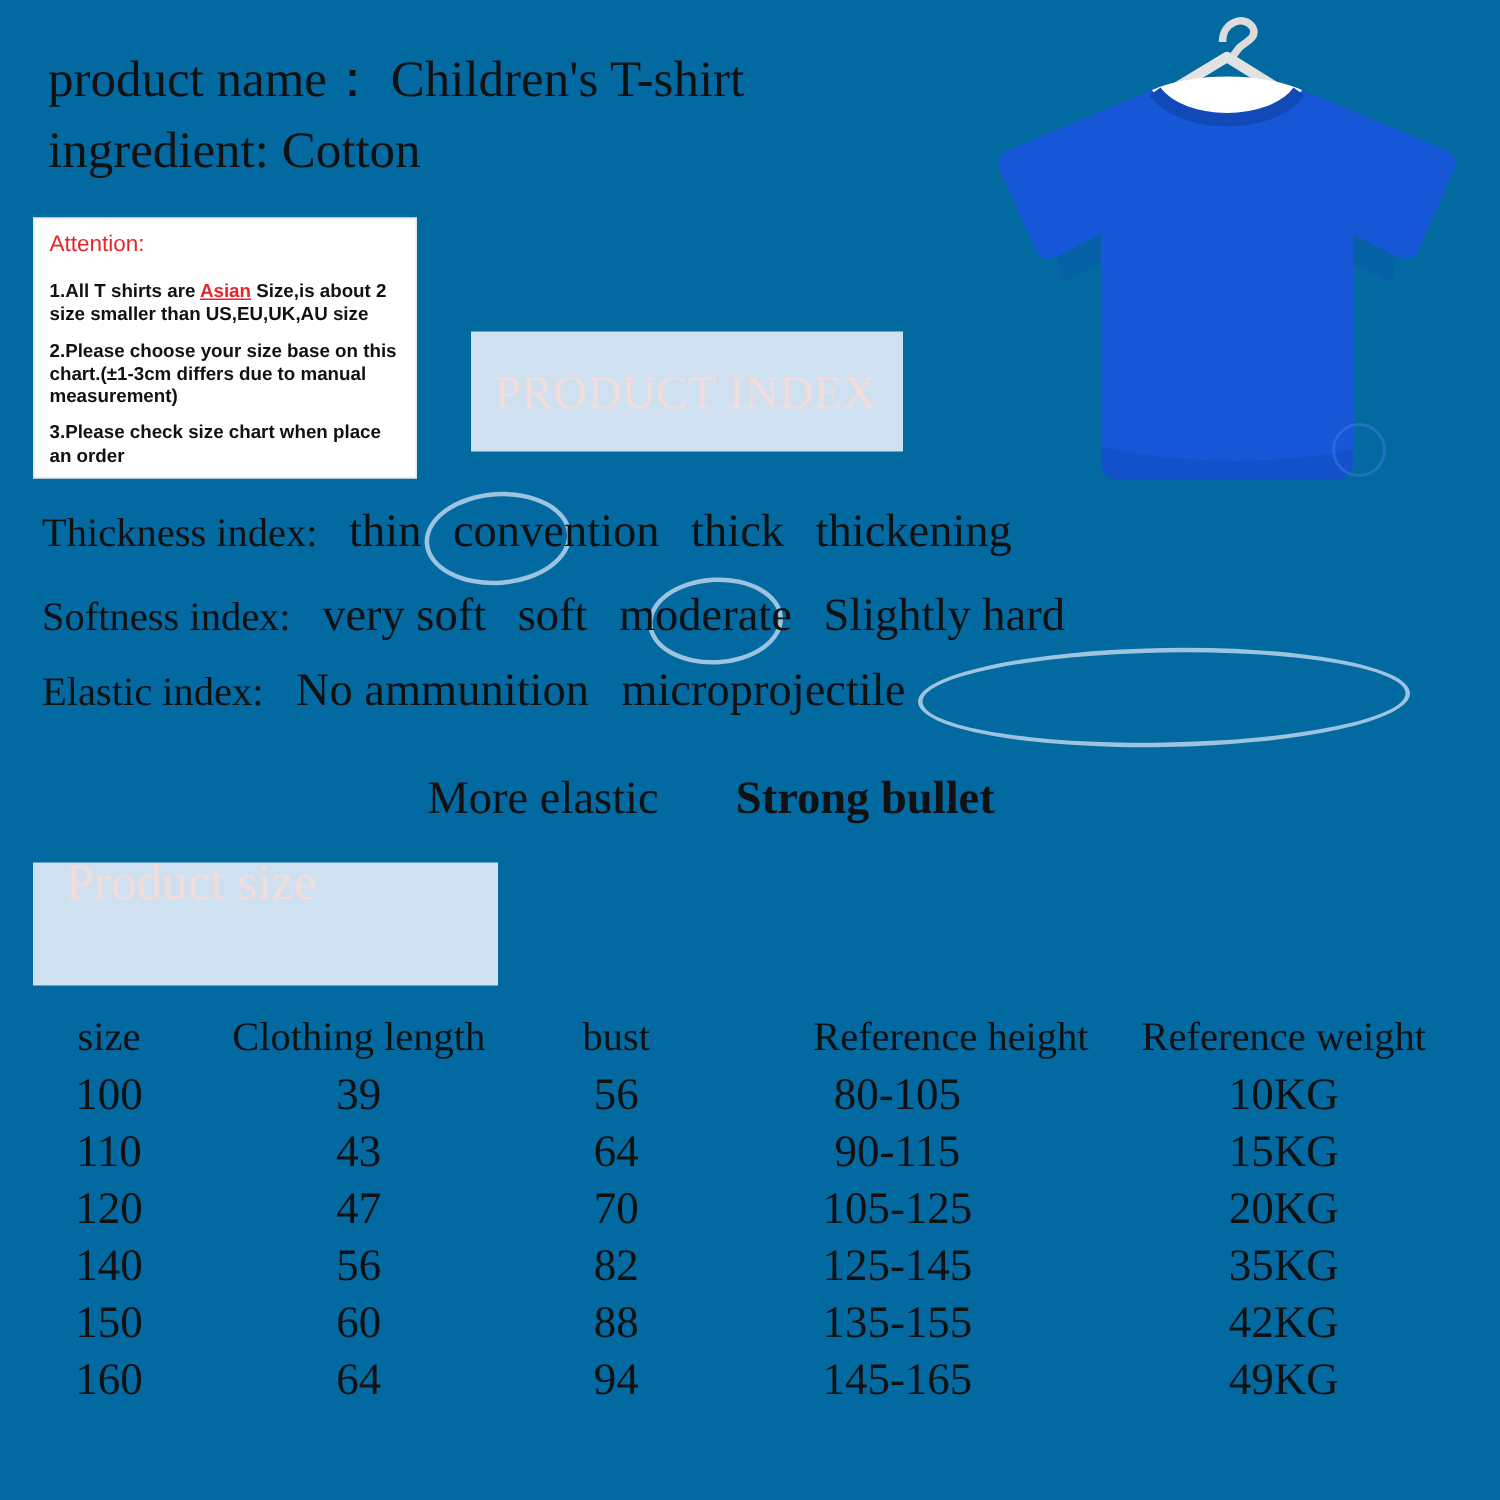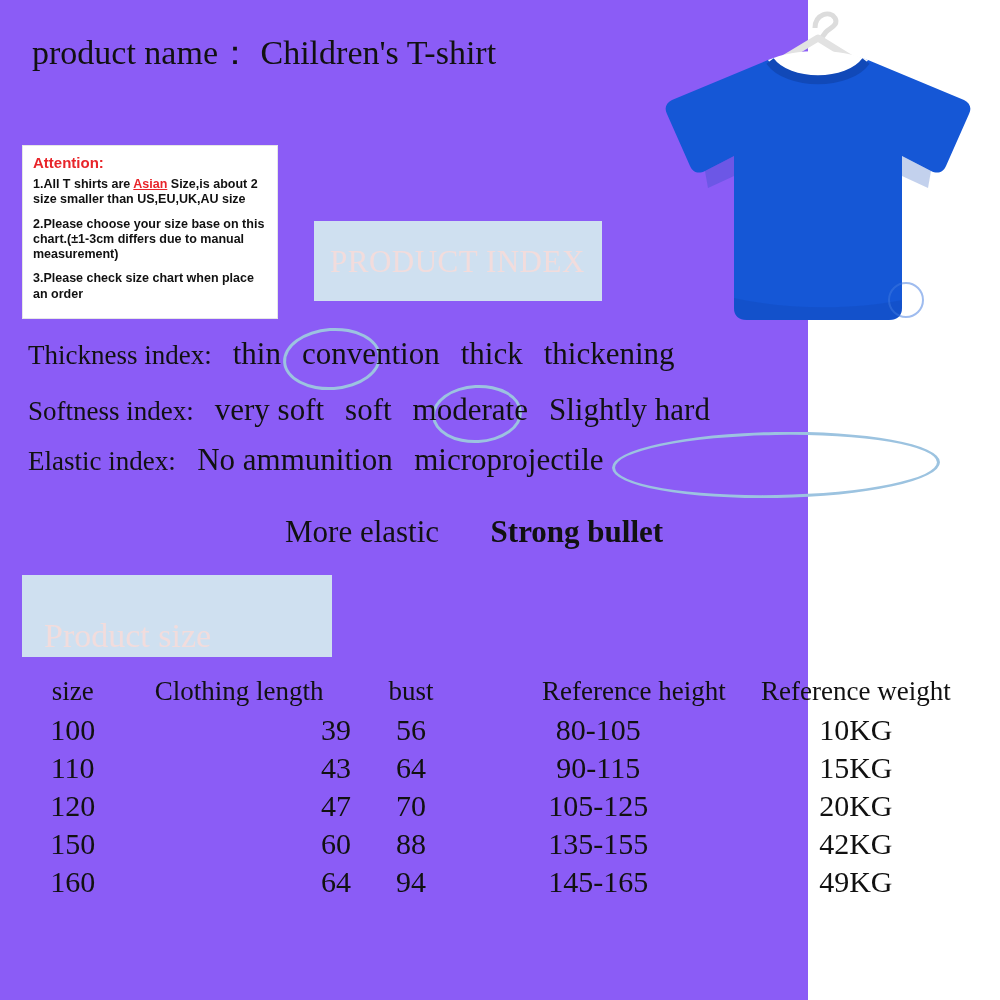--- a/index.html
+++ b/index.html
@@ -5,22 +5,22 @@
   * { box-sizing: border-box; }
   html, body {
     margin: 0; padding: 0;
     width: 1000px; height: 1000px;
     background: #ffffff;
     font-family: "Liberation Serif", serif;
     overflow: hidden;
   }
   #page {
     position: relative;
-    width: 808px; height: 1000px;
-    background: #8b5cf6;
+    width: 1000px; height: 1000px;
+    background: #0369a1;
   }
 
   
   .hdr-line {
     position: absolute;
     font-family: "Liberation Serif", serif;
     font-size: 34px;
     color: #111111;
     white-space: nowrap;
   }
@@ -34,23 +34,23 @@
     position: absolute;
     left: 22px; top: 145px;
     width: 256px; height: 174px;
     background: #ffffff;
     border: 1px solid #e6e6e6;
     padding: 8px 10px 6px 10px;
     font-family: "Liberation Sans", sans-serif;
   }
   #attention-title {
     color: #e8252a;
-    font-weight: bold;
+    font-weight: normal;
     font-size: 15px;
-    margin-bottom: 6px;
+    margin-bottom: 16px;
   }
   .attn-item {
     font-size: 12.5px;
     line-height: 1.22;
     color: #111111;
     font-weight: bold;
     margin-bottom: 9px;
   }
   .attn-item .hl { color: #e8252a; text-decoration: underline; }
 
@@ -107,21 +107,21 @@
 
   
   #banner-size {
     position: absolute;
     left: 22px; top: 575px;
     width: 310px; height: 82px;
     background: #cfe0f0;
   }
   #banner-size-text {
     position: absolute;
-    left: 44px; top: 617px;
+    left: 44px; top: 570px;
     font-family: "Liberation Serif", serif;
     font-size: 34px;
     color: #f2dcdc;
     white-space: nowrap;
   }
 
   
   #size-table {
     position: absolute;
     left: 18px; top: 676px;
@@ -137,38 +137,42 @@
     padding: 0 0 4px 0;
     white-space: nowrap;
   }
   #size-table td {
     font-size: 30px;
     text-align: center;
     padding: 2px 0;
     white-space: nowrap;
   }
   #size-table td.c0 { width: 105px; }
-  #size-table td.c1 { width: 215px; text-align: right; }
+  #size-table td.c1 { width: 215px; }
   #size-table td.c2 { width: 115px; }
   #size-table td.c3 { width: 245px; text-align: center; }
   #size-table td.c4 { width: 250px; }
   #size-table th.c0 { width: 105px; }
   #size-table th.c1 { width: 215px; }
   #size-table th.c2 { width: 115px; }
   #size-table th.c3 { width: 245px; text-align: right; }
   #size-table th.c4 { width: 250px; }
 </style>
 </head>
 <body>
 
 <div id="page">
 
   <div class="hdr-line" id="hdr-product">
     <span class="hdr-label">product name：</span>
     <span class="hdr-value">Children's T-shirt</span>
+  </div>
+  <div class="hdr-line" id="hdr-ingredient">
+    <span class="hdr-label">ingredient:</span>
+    <span class="hdr-value">Cotton</span>
   </div>
 
   <div id="attention-box">
     <div id="attention-title">Attention:</div>
     <div class="attn-item">
       <span>1.All T shirts are </span><span class="hl">Asian</span><span> Size,is about 2 size smaller than US,EU,UK,AU size</span>
     </div>
     <div class="attn-item">2.Please choose your size base on this chart.(±1-3cm differs due to manual measurement)</div>
     <div class="attn-item">3.Please check size chart when place an order</div>
   </div>
@@ -273,20 +277,27 @@
           <td class="c4">15KG</td>
         </tr>
         <tr>
           <td class="c0">120</td>
           <td class="c1">47</td>
           <td class="c2">70</td>
           <td class="c3">105-125</td>
           <td class="c4">20KG</td>
         </tr>
         <tr>
+          <td class="c0">140</td>
+          <td class="c1">56</td>
+          <td class="c2">82</td>
+          <td class="c3">125-145</td>
+          <td class="c4">35KG</td>
+        </tr>
+        <tr>
           <td class="c0">150</td>
           <td class="c1">60</td>
           <td class="c2">88</td>
           <td class="c3">135-155</td>
           <td class="c4">42KG</td>
         </tr>
         <tr>
           <td class="c0">160</td>
           <td class="c1">64</td>
           <td class="c2">94</td>

